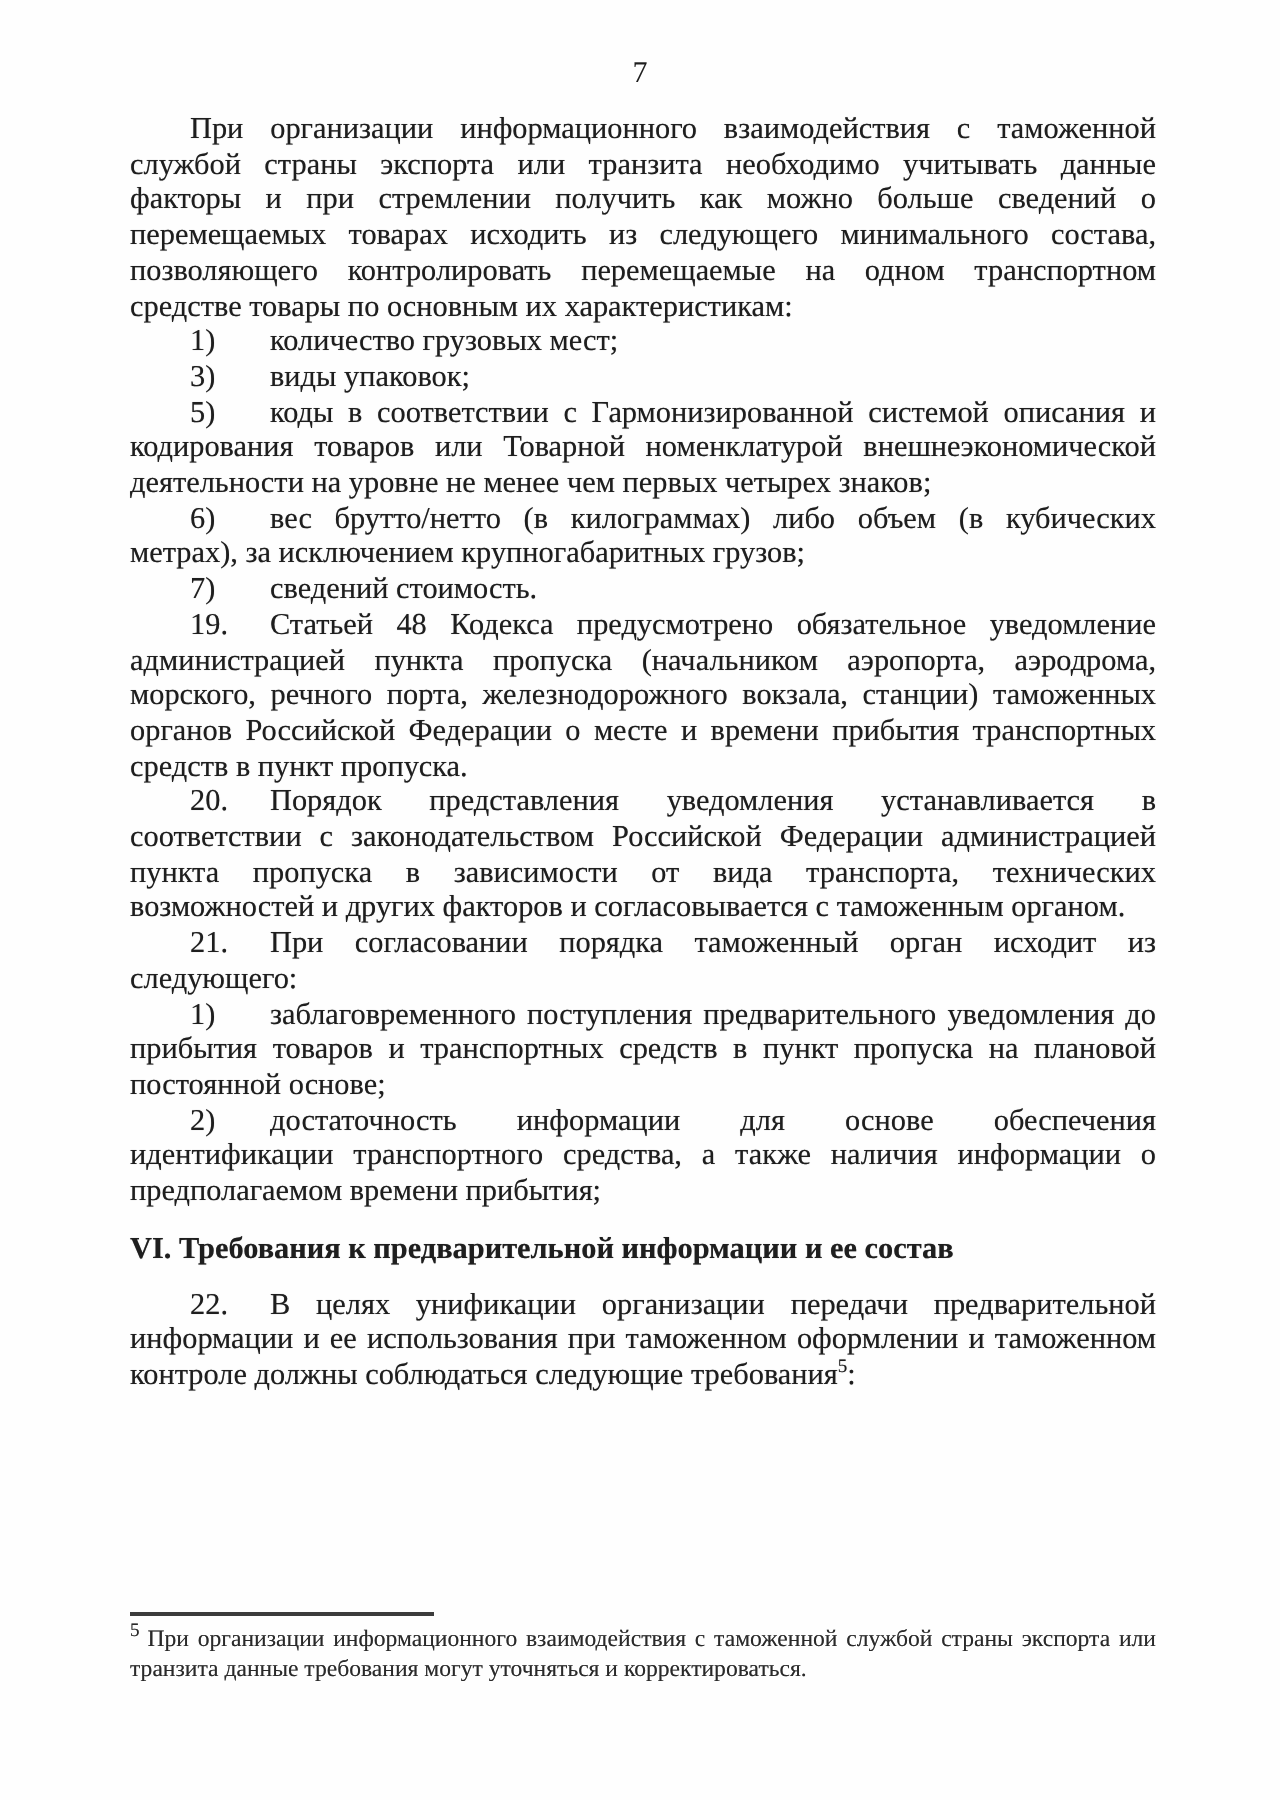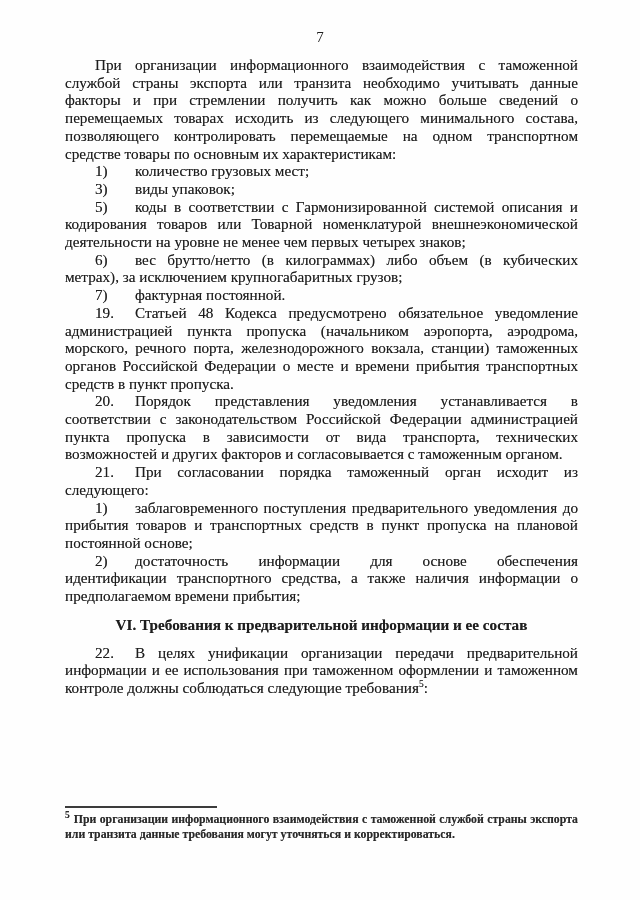--- a/index.html
+++ b/index.html
@@ -38,21 +38,21 @@
     text-align: justify;
     text-indent: 30px;
   }
   .num {
     display: inline-block;
     min-width: 40px;
     text-indent: 0;
   }
   .heading {
     margin: 11px 0 10px 0;
-    text-align: center;
+    text-align: left;
     text-indent: 0;
     font-weight: bold;
     font-size: 15.2px;
     line-height: 17.7px;
   }
   sup {
     font-size: 9.5px;
     line-height: 0;
   }
   .footnote-area {
@@ -67,42 +67,41 @@
     border-top: 2px solid #3c3c3c;
     margin-bottom: 4px;
   }
   .footnote {
     margin: 0;
     font-size: 11.8px;
     line-height: 14.8px;
     text-align: justify;
     color: #2a2a2a;
     text-shadow: 0 0 0.3px rgba(30,30,30,0.5);
-    font-weight: bold;
   }
   .fnmark {
     margin-right: 4px;
   }
 </style>
 </head>
 <body>
 
 <div class="page">
 
   <div class="page-number">7</div>
 
   <div class="body">
 
     <p class="para">При организации информационного взаимодействия с таможенной службой страны экспорта или транзита необходимо учитывать данные факторы и при стремлении получить как можно больше сведений о перемещаемых товарах исходить из следующего минимального состава, позволяющего контролировать перемещаемые на одном транспортном средстве товары по основным их характеристикам:</p>
 
     <p class="para"><span class="num">1)</span><span>количество грузовых мест;</span></p>
     <p class="para"><span class="num">3)</span><span>виды упаковок;</span></p>
     <p class="para"><span class="num">5)</span><span>коды в соответствии с Гармонизированной системой описания и кодирования товаров или Товарной номенклатурой внешнеэкономической деятельности на уровне не менее чем первых четырех знаков;</span></p>
     <p class="para"><span class="num">6)</span><span>вес брутто/нетто (в килограммах) либо объем (в кубических метрах), за исключением крупногабаритных грузов;</span></p>
-    <p class="para"><span class="num">7)</span><span>фактурная постоянной.</span></p>
+    <p class="para"><span class="num">7)</span><span>сведений стоимость.</span></p>
 
     <p class="para"><span class="num">19.</span><span>Статьей 48 Кодекса предусмотрено обязательное уведомление администрацией пункта пропуска (начальником аэропорта, аэродрома, морского, речного порта, железнодорожного вокзала, станции) таможенных органов Российской Федерации о месте и времени прибытия транспортных средств в пункт пропуска.</span></p>
 
     <p class="para"><span class="num">20.</span><span>Порядок представления уведомления устанавливается в соответствии с законодательством Российской Федерации администрацией пункта пропуска в зависимости от вида транспорта, технических возможностей и других факторов и согласовывается с таможенным органом.</span></p>
 
     <p class="para"><span class="num">21.</span><span>При согласовании порядка таможенный орган исходит из следующего:</span></p>
 
     <p class="para"><span class="num">1)</span><span>заблаговременного поступления предварительного уведомления до прибытия товаров и транспортных средств в пункт пропуска на плановой постоянной основе;</span></p>
     <p class="para"><span class="num">2)</span><span>достаточность информации для основе обеспечения идентификации транспортного средства, а также наличия информации о предполагаемом времени прибытия;</span></p>
 

